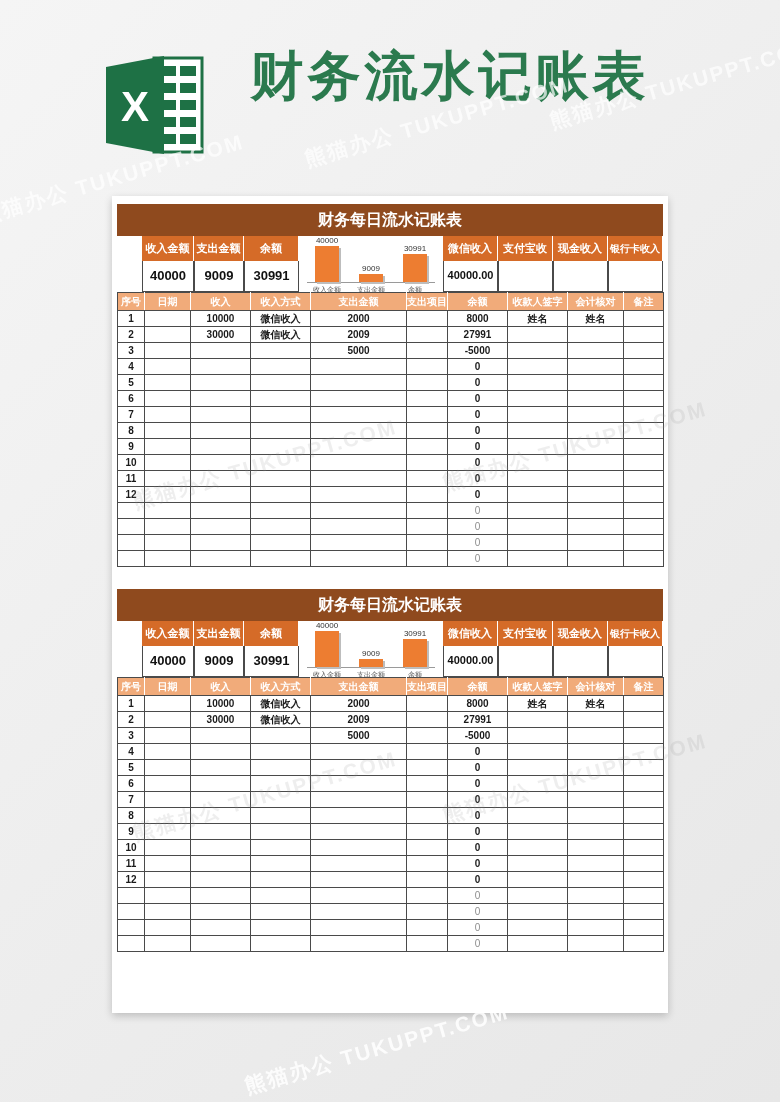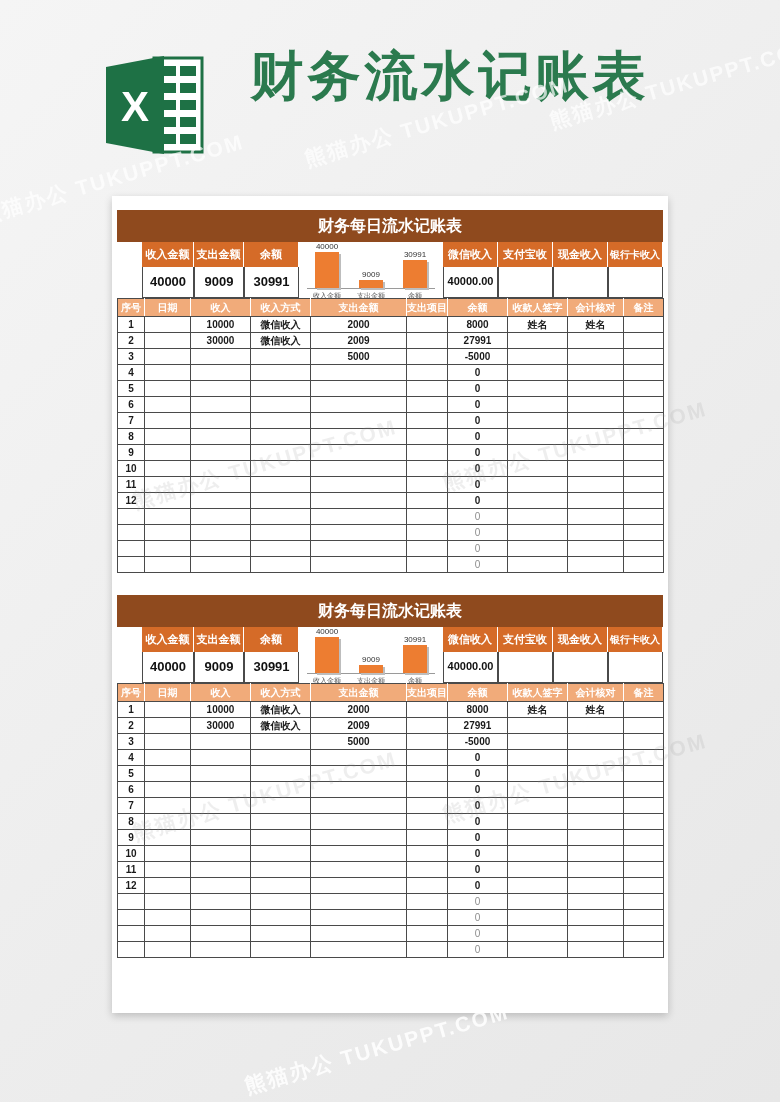--- a/index.html
+++ b/index.html
@@ -29,21 +29,21 @@
     position:absolute; font-size:21px; font-weight:bold; letter-spacing:2px;
     color:rgba(255,255,255,0.7); transform:rotate(-16deg);
     white-space:nowrap; pointer-events:none; z-index:6;
   }
   .wm.gray { color:rgba(150,150,150,0.16); }
 
   
   .page {
     position:absolute; left:112px; top:196px; width:556px; height:817px;
     background:#ffffff; box-shadow:0 3px 8px rgba(0,0,0,0.20);
-    padding:14px 5px; z-index:1;
+    padding:8px 5px; z-index:1;
   }
 
   .sheet { width:546px; margin:0 auto 22px auto; }
   .sheet-title {
     background:var(--brown,#8f4a1e); color:#fff; text-align:center;
     height:32px; line-height:32px; font-size:16px; font-weight:bold;
   }
 
   
   .summary { display:flex; height:56px; }

